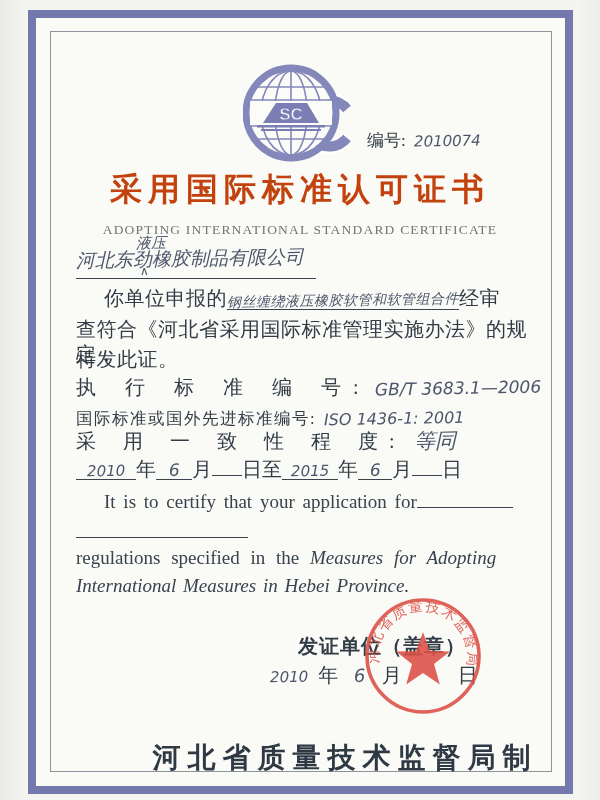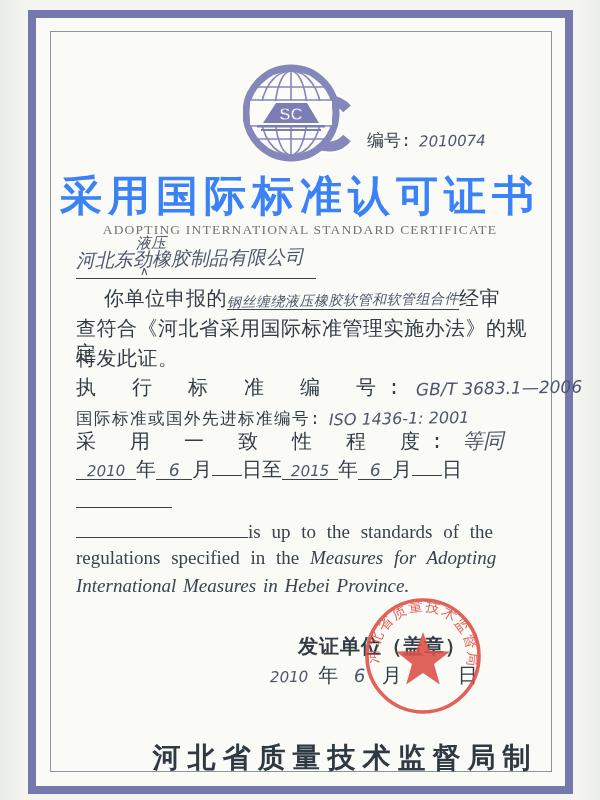--- a/index.html
+++ b/index.html
@@ -4,25 +4,25 @@
 <style>
   html,body{margin:0;padding:0;}
   body{
     width:600px;height:800px;position:relative;overflow:hidden;
     background:linear-gradient(90deg,#e9ebe6 0%,#f4f5f1 4%,#f4f5f1 96%,#eceee9 100%);
     font-family:"Liberation Serif",serif;color:#323c46;
   }
   .abs{position:absolute;}
   .frame{left:28px;right:27px;top:10px;bottom:6px;border:8px solid #7478ad;background:#fafaf7;}
   .innerline{left:50px;right:48px;top:31px;bottom:28px;border:1.5px solid #8d929c;}
-  .printed{font-family:Liberation Mono, monospace;color:#323c46;}
+  .printed{font-family:Liberation Serif, serif;color:#323c46;}
   .hw{font-family:"DejaVu Sans",sans-serif;font-style:italic;color:#4d566a;display:inline-block;transform:rotate(-1deg);}
   .blank{display:inline-block;border-bottom:1.5px solid #39434e;height:1.05em;vertical-align:baseline;}
   .uline{border-bottom:1.5px solid #39434e;}
-  .title{width:600px;text-align:center;font-size:42px;font-weight:bold;letter-spacing:6px;color:#3b82f6;}
+  .title{width:600px;text-align:center;font-size:32px;font-weight:bold;letter-spacing:6px;color:#c2410c;}
   .subtitle{width:600px;text-align:center;font-size:13.5px;letter-spacing:1.2px;color:#737373;}
   .body-line{font-size:20px;letter-spacing:0.5px;line-height:1.25;}
   .label-wide{letter-spacing:12px;font-size:20px;}
   .eng{font-family:"Liberation Serif",serif;font-size:19px;color:#39434e;}
   .footer{width:600px;text-align:center;font-family:"Liberation Sans","DejaVu Sans",sans-serif;
           font-weight:bold;font-size:28px;letter-spacing:7px;color:#2e3944;}
   .seal-wrap{opacity:.88;z-index:5;pointer-events:none;}
   .flexline{display:flex;align-items:baseline;}
 </style>
 </head>
@@ -104,24 +104,24 @@
   <span class="printed">日至</span>
   <span class="blank" style="width:56px;text-align:center;"><span class="hw" style="font-size:15px;">2015</span></span>
   <span class="printed">年</span>
   <span class="blank" style="width:34px;text-align:center;"><span class="hw" style="font-size:17px;">6</span></span>
   <span class="printed">月</span>
   <span class="blank" style="width:30px;"></span>
   <span class="printed">日</span>
 </div>
 
 <div class="abs eng" style="left:76px;top:487px;width:462px;">
-  <span class="blank" style="width:96px;border-color:#39434e;"></span>
+  <span style="padding-left:28px;word-spacing:3px;">It is to certify that your application for</span><span class="blank" style="width:96px;border-color:#39434e;"></span>
 </div>
 <div class="abs eng" style="left:76px;top:517px;width:462px;">
-  <span class="blank" style="width:172px;"></span><span style="word-spacing:6px;">is up to the standards of the</span>
+  <span class="blank" style="width:172px;"></span>
 </div>
 <div class="abs eng" style="left:76px;top:547px;width:470px;word-spacing:6px;">
   <span>regulations specified in the</span>
   <span style="font-style:italic;">Measures  for  Adopting</span>
 </div>
 <div class="abs eng" style="left:76px;top:575px;font-style:italic;word-spacing:2px;">International Measures in Hebei Province.</div>
 
 <div class="abs printed" style="left:298px;top:633px;font-size:20px;font-weight:600;letter-spacing:1px;">发证单位（盖章）</div>
 <div class="abs flexline" style="left:270px;top:662px;font-size:20px;">
   <span class="hw" style="font-size:15px;">2010</span>

